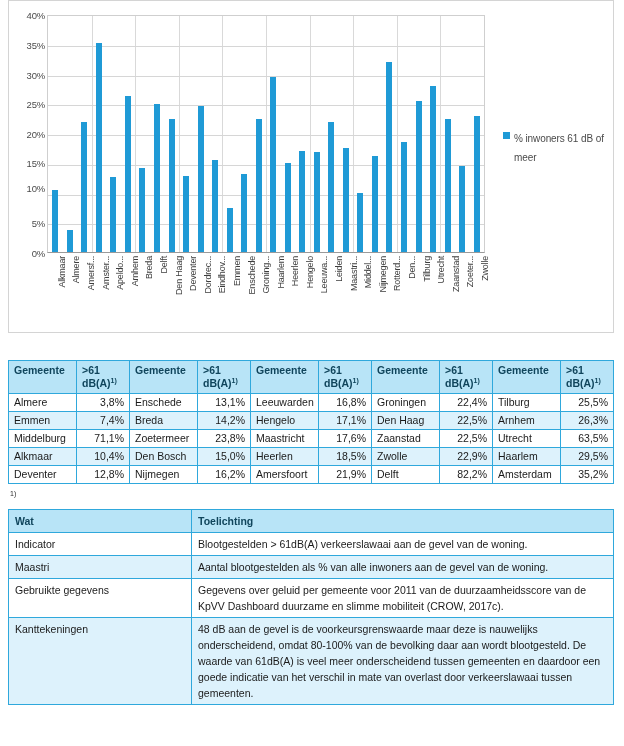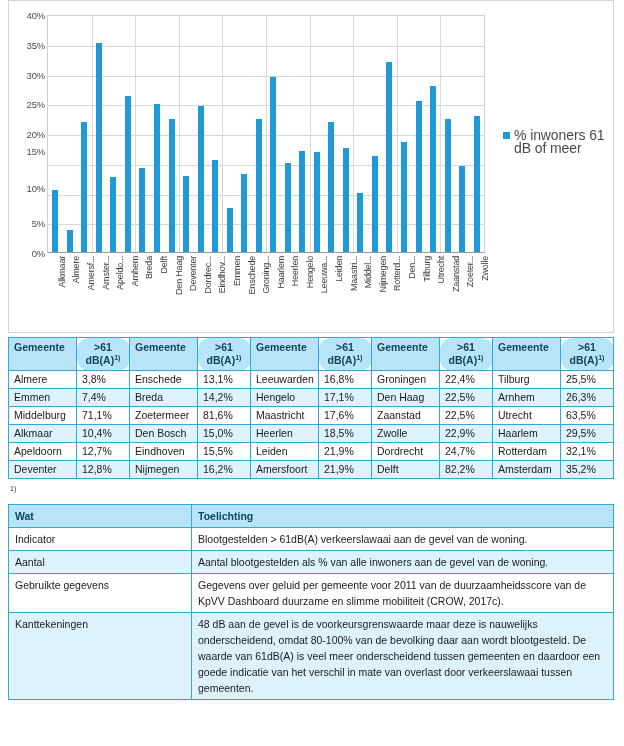--- a/index.html
+++ b/index.html
@@ -135,64 +135,64 @@
     line-height: 9px;
     margin-left: 3.5px;
   }
 
   
   .legend {
     position: absolute;
     left: 494px;
     top: 128px;
     width: 108px;
-    font-size: 14px;
+    font-size: 10px;
     color: #4a4a4a;
-    line-height: 13px;
+    line-height: 19px;
   }
   .legend-row {
     display: flex;
     align-items: flex-start;
     gap: 4px;
   }
   .legend-swatch {
     width: 7px;
     height: 7px;
     background: #1f9ad6;
     flex: 0 0 auto;
     margin-top: 3px;
   }
   .legend-label { letter-spacing: -0.1px; }
 
   
   .data-table {
     border-collapse: collapse;
     width: 606px;
-    margin-top: 4px;
+    margin-top: 27px;
     table-layout: fixed;
   }
   .data-table th, .data-table td {
     border: 1px solid #2fa8dc;
     font-size: 10.5px;
     padding: 2px 5px;
     line-height: 13px;
     height: 15px;
     box-sizing: border-box;
   }
   .data-table th {
     background: #b8e4f7;
     font-weight: bold;
     text-align: left;
     vertical-align: top;
     color: #10455c;
     padding-top: 3px;
     padding-bottom: 3px;
   }
-  .data-table th.num { text-align: center; border-radius: 12px; }
-  .data-table td.num { text-align: left; }
+  .data-table th.num { text-align: left; }
+  .data-table td.num { text-align: right; }
   .data-table tbody tr:nth-child(even) td { background: #ddf2fc; }
   .data-table tbody tr:nth-child(odd) td { background: #ffffff; }
   .data-table td { color: #1a1a1a; }
   sup { font-size: 7px; vertical-align: super; line-height: 0; }
 
   
   .footnote {
     font-size: 9.5px;
     color: #2a2a2a;
     margin: 6px 0 0 2px;
@@ -229,21 +229,21 @@
 
 <div class="page">
 
 
   <div class="chart-panel">
     <div class="chart-inner">
       <div class="y-axis">
           <div class="y-tick" style="top: 238px;">0%</div>
           <div class="y-tick" style="top: 208.25px;">5%</div>
           <div class="y-tick" style="top: 173px;">10%</div>
-          <div class="y-tick" style="top: 136px;">15%</div>
+          <div class="y-tick" style="top: 148px;">15%</div>
           <div class="y-tick" style="top: 119px;">20%</div>
           <div class="y-tick" style="top: 89.25px;">25%</div>
           <div class="y-tick" style="top: 59.5px;">30%</div>
           <div class="y-tick" style="top: 29.75px;">35%</div>
           <div class="y-tick" style="top: 0px;">40%</div>
         </div>
       <div class="plot">
           <div class="vgrid" style="left: 392px;"></div>
           <div class="vgrid" style="left: 349px;"></div>
           <div class="vgrid" style="left: 305px;"></div>
@@ -491,53 +491,41 @@
           <td class="num">17,1%</td>
           <td>Den Haag</td>
           <td class="num">22,5%</td>
           <td>Arnhem</td>
           <td class="num">26,3%</td>
         </tr>
         <tr>
           <td>Middelburg</td>
           <td class="num">71,1%</td>
           <td>Zoetermeer</td>
-          <td class="num">81,6%</td>
+          <td class="num">23,8%</td>
           <td>Maastricht</td>
           <td class="num">17,6%</td>
           <td>Zaanstad</td>
           <td class="num">22,5%</td>
           <td>Utrecht</td>
           <td class="num">63,5%</td>
         </tr>
         <tr>
           <td>Alkmaar</td>
           <td class="num">10,4%</td>
           <td>Den Bosch</td>
           <td class="num">15,0%</td>
           <td>Heerlen</td>
           <td class="num">18,5%</td>
           <td>Zwolle</td>
           <td class="num">22,9%</td>
           <td>Haarlem</td>
           <td class="num">29,5%</td>
         </tr>
         <tr>
-          <td>Apeldoorn</td>
-          <td class="num">12,7%</td>
-          <td>Eindhoven</td>
-          <td class="num">15,5%</td>
-          <td>Leiden</td>
-          <td class="num">21,9%</td>
-          <td>Dordrecht</td>
-          <td class="num">24,7%</td>
-          <td>Rotterdam</td>
-          <td class="num">32,1%</td>
-        </tr>
-        <tr>
           <td>Deventer</td>
           <td class="num">12,8%</td>
           <td>Nijmegen</td>
           <td class="num">16,2%</td>
           <td>Amersfoort</td>
           <td class="num">21,9%</td>
           <td>Delft</td>
           <td class="num">82,2%</td>
           <td>Amsterdam</td>
           <td class="num">35,2%</td>
@@ -555,21 +543,21 @@
         <th style="width:170px">Wat</th>
         <th>Toelichting</th>
       </tr>
     </thead>
     <tbody>
         <tr>
           <td>Indicator</td>
           <td>Blootgestelden &gt; 61dB(A) verkeerslawaai aan de gevel van de woning.</td>
         </tr>
         <tr>
-          <td>Aantal</td>
+          <td>Maastri</td>
           <td>Aantal blootgestelden als % van alle inwoners aan de gevel van de woning.</td>
         </tr>
         <tr>
           <td>Gebruikte gegevens</td>
           <td>Gegevens over geluid per gemeente voor 2011 van de duurzaamheidsscore van de KpVV Dashboard duurzame en slimme mobiliteit (CROW, 2017c).</td>
         </tr>
         <tr>
           <td>Kanttekeningen</td>
           <td>48 dB aan de gevel is de voorkeursgrenswaarde maar deze is nauwelijks onderscheidend, omdat 80-100% van de bevolking daar aan wordt blootgesteld. De waarde van 61dB(A) is veel meer onderscheidend tussen gemeenten en daardoor een goede indicatie van het verschil in mate van overlast door verkeerslawaai tussen gemeenten.</td>
         </tr>

